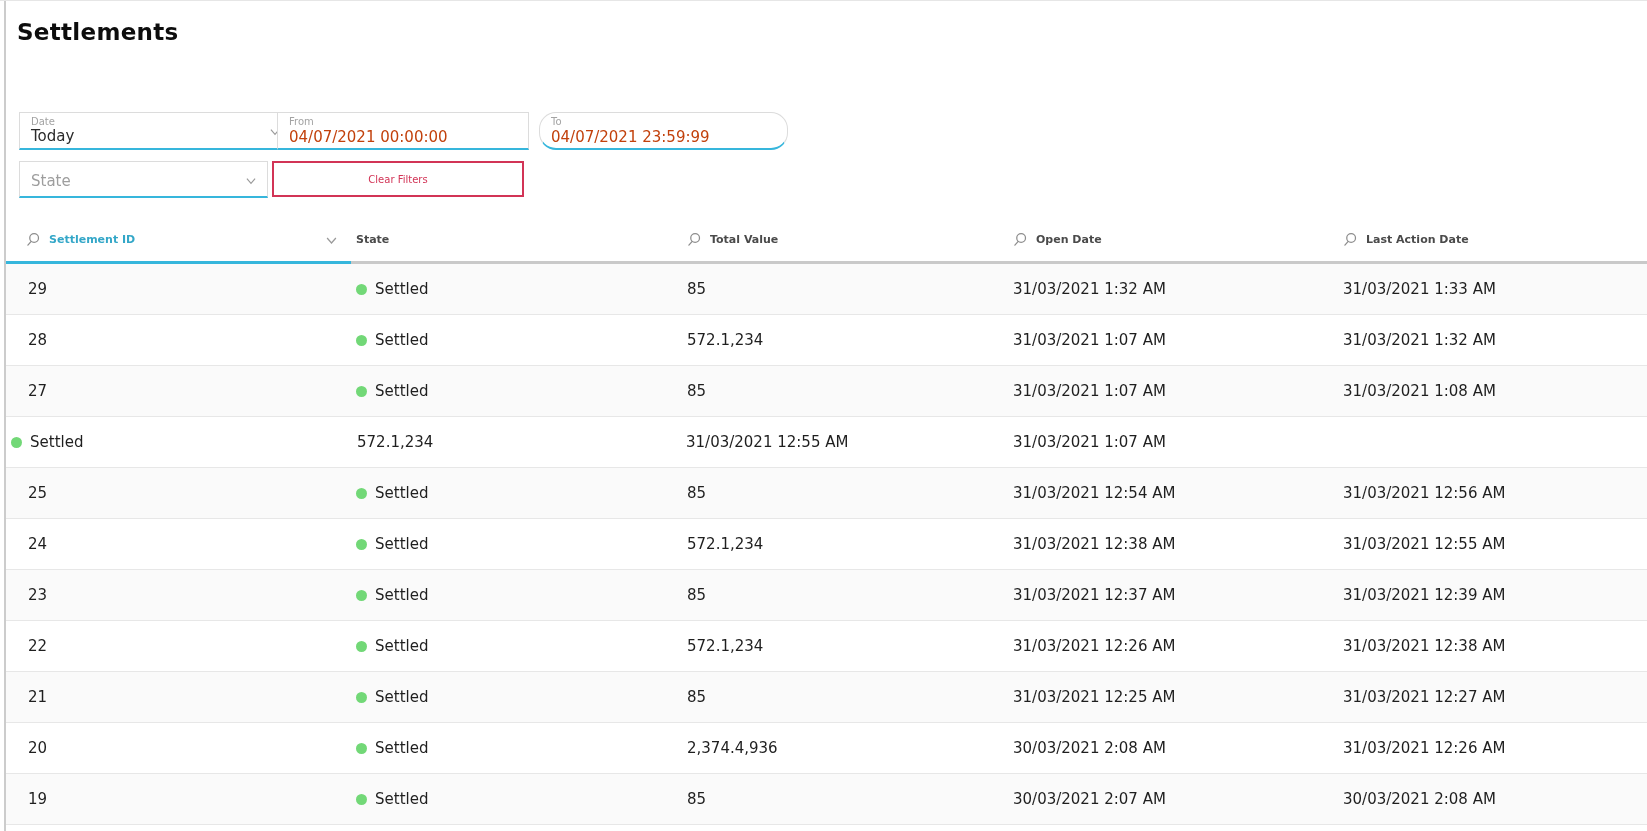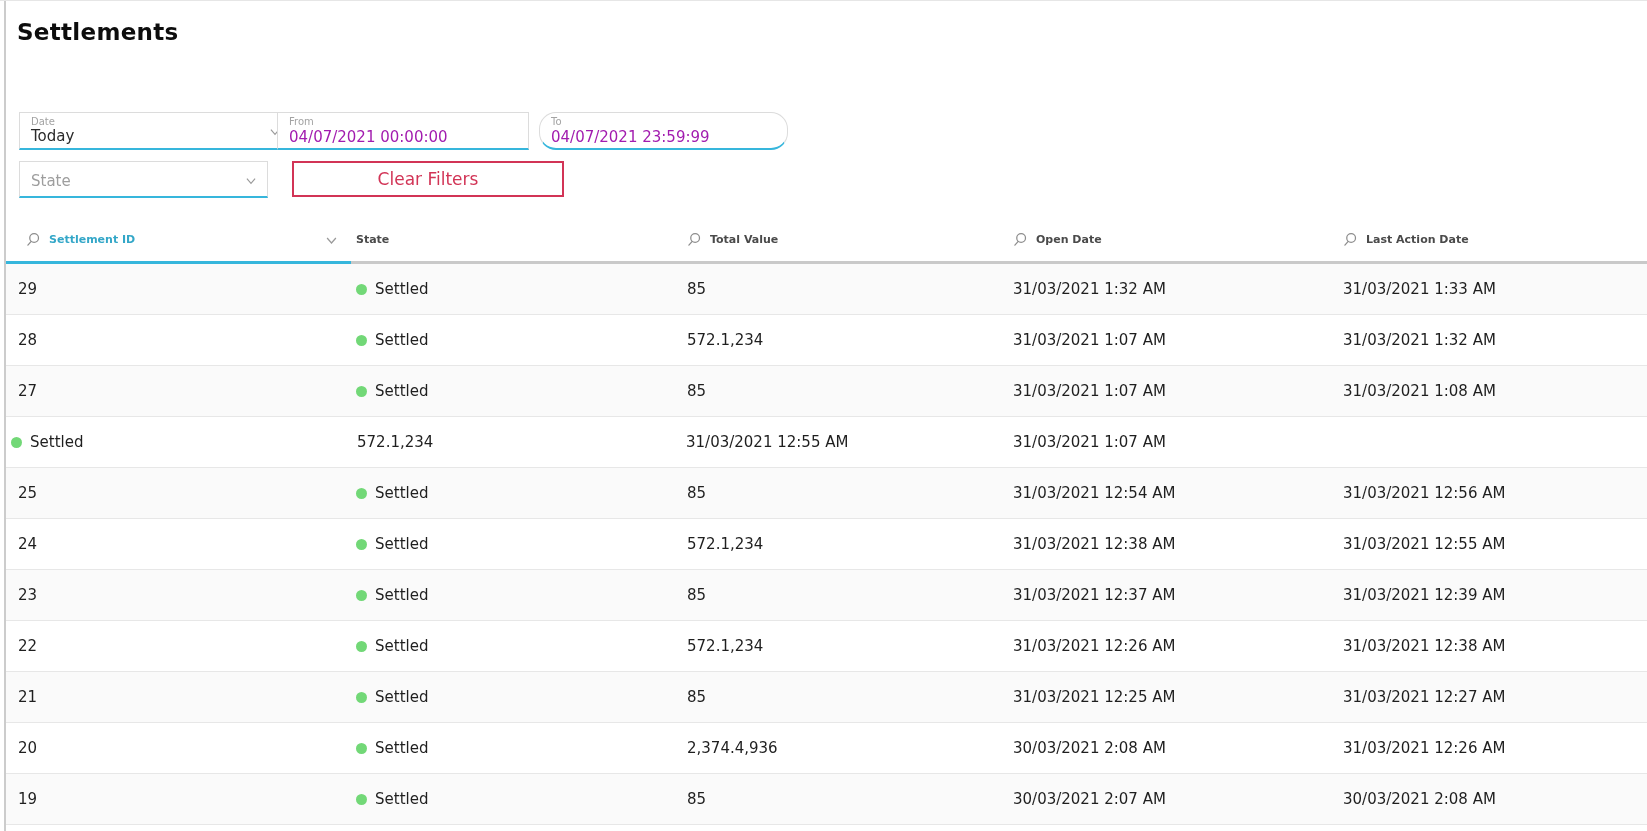--- a/index.html
+++ b/index.html
@@ -29,30 +29,30 @@
   .field{
     position:absolute;height:38px;background:#fff;
     border:1px solid #dcdcdc;
     border-bottom:2px solid var(--accent-underline);
     padding:3px 10px 0 11px;
   }
   .field-label{font-size:10px;color:#a3a3a3;line-height:11px;}
   .field-value{font-size:15px;color:#2a2a2a;line-height:19px;white-space:nowrap;}
   .field input{
     border:none;outline:none;background:transparent;width:100%;
-    font-family:inherit;font-size:15px;color:#a21caf;line-height:19px;padding:0;
+    font-family:inherit;font-size:15px;color:#c2410c;line-height:19px;padding:0;
   }
   .field .chev{position:absolute;right:9px;top:12px;}
   .select-placeholder{
     font-size:15px;color:#9e9e9e;line-height:32px;
   }
   .clear-btn{
-    position:absolute;left:292px;top:160px;width:272px;height:36px;
+    position:absolute;left:272px;top:160px;width:252px;height:36px;
     background:#fff;border:2px solid var(--danger);color:var(--danger);
-    font-family:inherit;font-size:17px;cursor:pointer;
+    font-family:inherit;font-size:10px;cursor:pointer;
   }
   
   .thead{
     position:absolute;left:6px;top:216px;width:1641px;height:47px;
     display:grid;grid-template-columns:345px 330px 327px 330px 1fr;
   }
   .th{
     display:flex;align-items:center;gap:8px;
     font-size:11px;font-weight:bold;color:var(--header-text);
     border-bottom:3px solid #c9c9c9;
@@ -66,21 +66,21 @@
   .th.c5{padding-left:5px;}
   .tbody{position:absolute;left:6px;top:263px;width:1641px;}
   .row{
     height:51px;display:grid;grid-template-columns:345px 330px 327px 330px 1fr;
     background:#ffffff;border-bottom:1px solid #e7e7e7;
   }
   .row.odd{background:#fafafa;}
   .cell{
     display:flex;align-items:center;font-size:15px;color:#1f1f1f;white-space:nowrap;
   }
-  .cell.c1{padding-left:12px;}
+  .cell.c1{padding-left:22px;}
   .cell.c2{padding-left:5px;gap:8px;}
   .cell.c3{padding-left:6px;}
   .cell.c4{padding-left:5px;}
   .cell.c5{padding-left:5px;}
   .dot{
     width:11px;height:11px;border-radius:50%;background:var(--success-dot);
     display:inline-block;flex:0 0 auto;
   }
   .icon{display:inline-flex;line-height:0;}
 </style>

